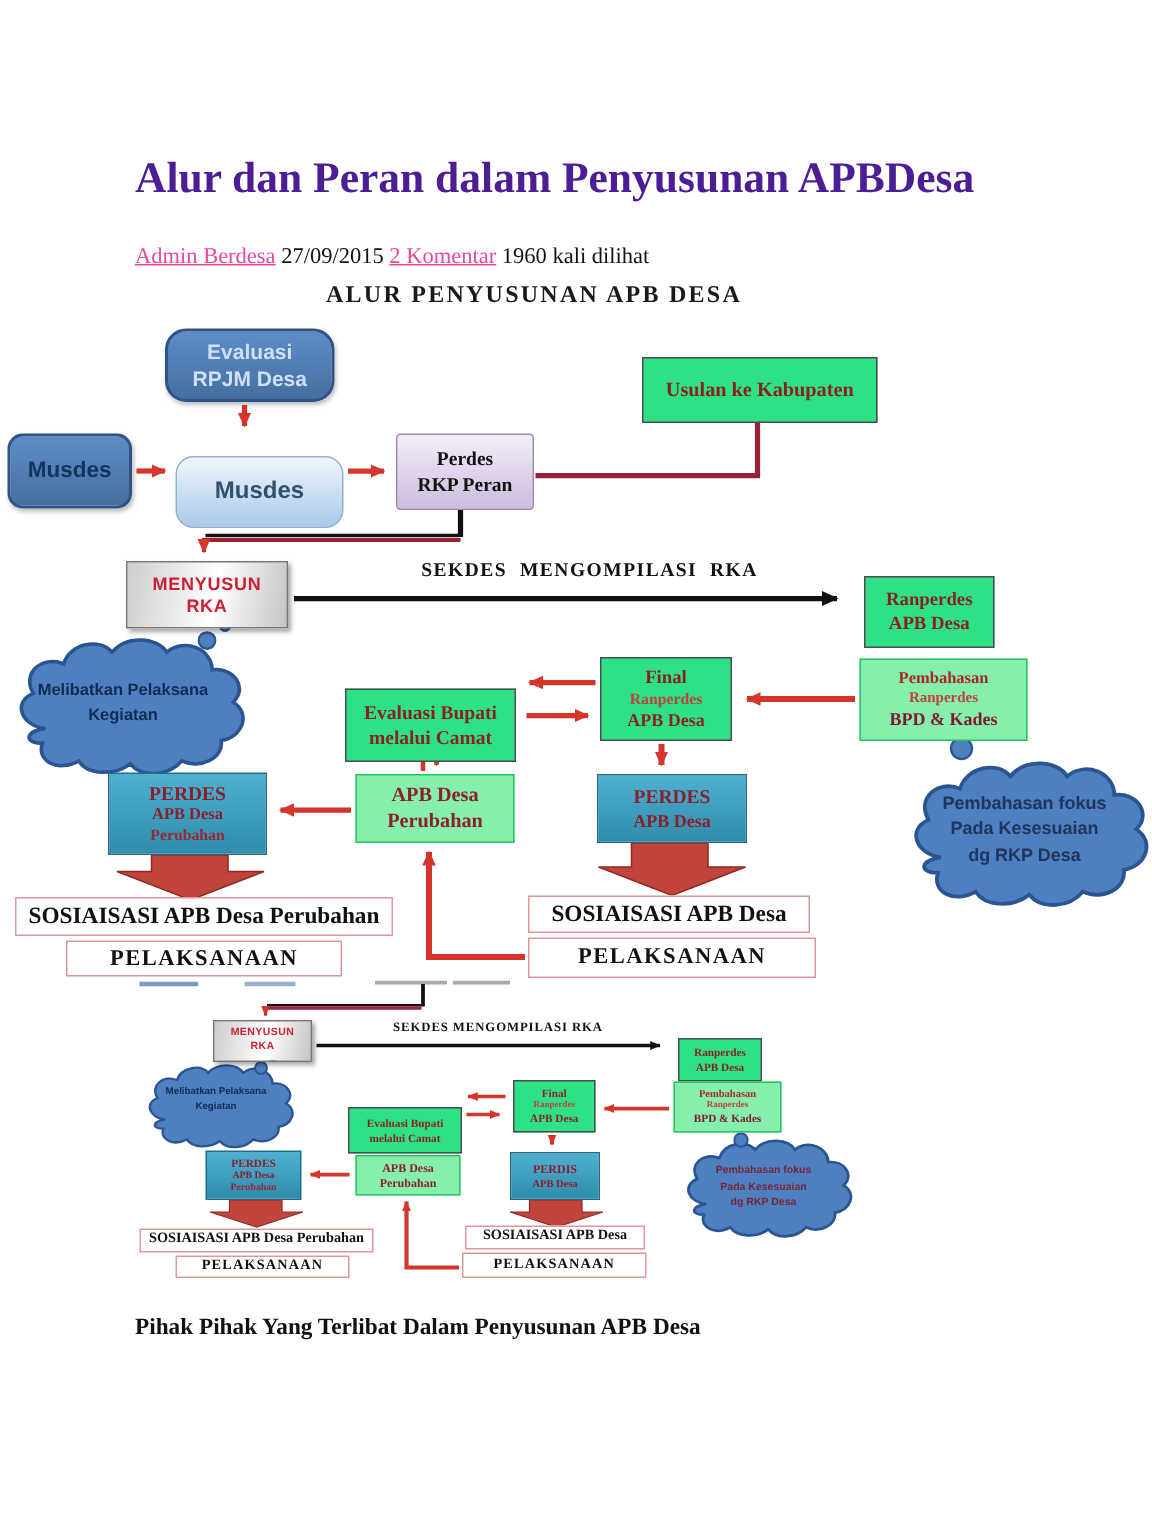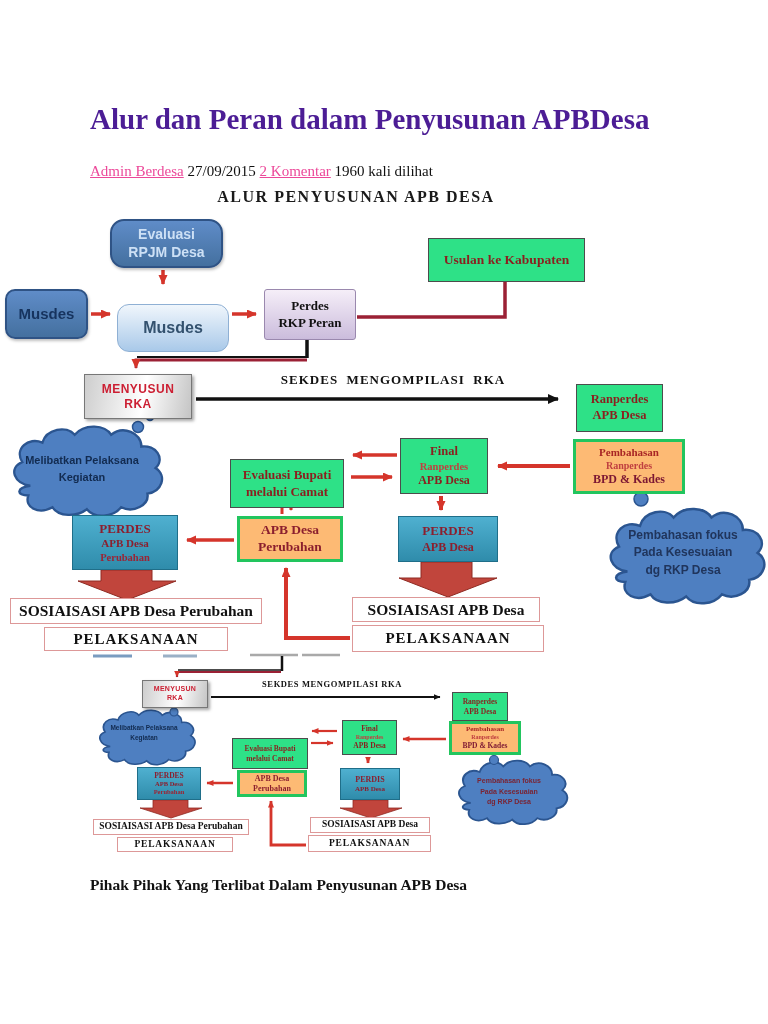--- a/index.html
+++ b/index.html
@@ -5,21 +5,21 @@
   html,body{margin:0;padding:0;background:#fff;}
   #page{position:relative;width:768px;height:1024px;background:#ffffff;overflow:hidden;
         font-family:"Liberation Serif",serif;}
   .abs{position:absolute;}
   .serif{font-family:"Liberation Serif",serif;}
   .sans{font-family:"Liberation Sans",sans-serif;}
   .box{position:absolute;display:flex;flex-direction:column;align-items:center;justify-content:center;
        text-align:center;box-sizing:border-box;z-index:2;line-height:1.25;}
   .box-green{background:#2ee187;border:1px solid #4c4c4c;}
   .box-teal{background:linear-gradient(180deg,#4fb0d0 0%,#2f8cab 100%);border:1.5px solid #1f6e89;}
-  .box-cyan{background:#fdba74;border:3px solid #22c55e;}
+  .box-cyan{background:#86efac;border:1px solid #22c55e;}
   .box-white{background:#ffffff;border:1.5px solid #dd9898;color:#111;font-weight:bold;}
   .box-blue{background:linear-gradient(180deg,#5f8cc8 0%,#44709f 100%);border:2px solid #2f5385;box-shadow:1px 2px 3px rgba(0,0,0,.25);}
   .box-silver{background:linear-gradient(100deg,#cdcdcd 0%,#ffffff 55%,#c4c4c4 100%);border:1px solid #777;box-shadow:2px 2px 3px rgba(0,0,0,.35);}
   .darkred{color:#8b1f1f;font-weight:bold;margin-top:16px;}
   .pre{white-space:pre;}
   a.meta-link{color:#ec4899;text-decoration:underline;cursor:pointer;}
   svg.overlay{position:absolute;left:0;top:0;z-index:1;}
   .cloud-text{position:absolute;z-index:3;text-align:center;font-weight:bold;
               font-family:"Liberation Sans",sans-serif;}
 </style>

